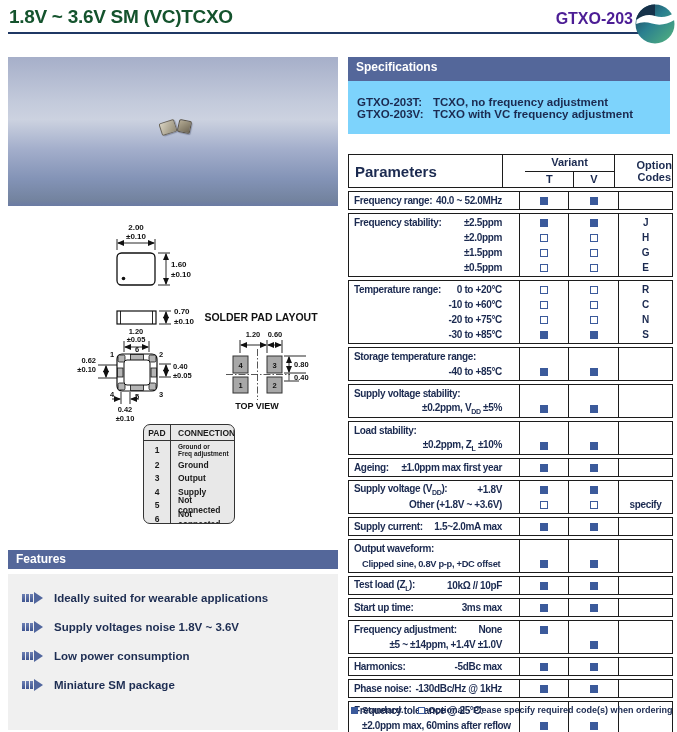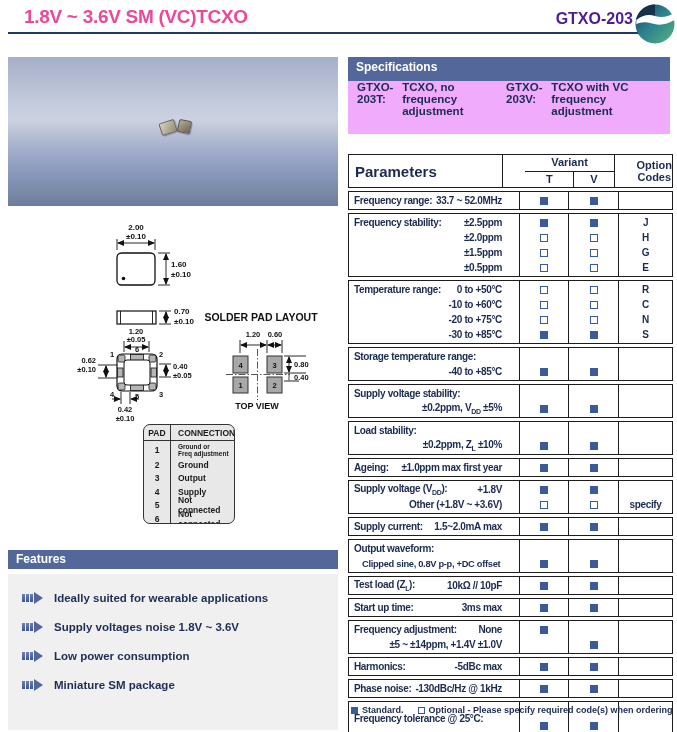--- a/index.html
+++ b/index.html
@@ -1,34 +1,34 @@
 <!DOCTYPE html>
 <html><head>
 <meta charset="utf-8">
 <style>
   html,body{margin:0;padding:0;background:#fff;}
   #page{position:relative;width:677px;height:732px;background:#fff;overflow:hidden;
         font-family:"Liberation Sans",sans-serif;color:#1b2a50;}
   
-  .hdr-title{position:absolute;left:24px;top:6px;font-size:19px;font-weight:bold;color:#ec4899;letter-spacing:-0.3px;}
+  .hdr-title{position:absolute;left:9px;top:6px;font-size:19px;font-weight:bold;color:#14532d;letter-spacing:-0.3px;}
   .hdr-model{position:absolute;right:44px;top:10px;font-size:16px;font-weight:bold;color:#4c1d95;}
   .hdr-rule{position:absolute;left:8px;top:32px;width:640px;height:2.4px;background:#1f3864;}
   .hdr-logo{position:absolute;left:635px;top:4px;width:40px;height:40px;}
   
   .product-img{position:absolute;left:8px;top:57px;width:330px;height:149px;
     background:linear-gradient(180deg,#a6afc9 0%,#c3cadb 30%,#ccd2e0 42%,#a3aecb 62%,#8393b6 82%,#73839f 96%,#6b7ba4 100%);}
   .comp1{position:absolute;left:152px;top:64px;width:14px;height:11px;border-radius:2px;transform:rotate(-18deg);
     background:linear-gradient(135deg,#d8d2c0,#938b76);border:1px solid #6b6455;box-shadow:1px 1px 1px rgba(40,50,80,.35);}
   .comp2{position:absolute;left:170px;top:63px;width:11px;height:11px;border-radius:2px;transform:rotate(12deg);
     background:linear-gradient(135deg,#b4ab94,#6e6654);border:1px solid #595244;box-shadow:1px 1px 1px rgba(40,50,80,.35);}
   .secbar{position:absolute;background:#54679a;color:#fff;font-size:12px;font-weight:bold;line-height:19px;padding-left:8px;box-sizing:border-box;}
   #spec-bar{left:348px;top:57px;width:322px;height:24px;line-height:20px;}
   #feat-bar{left:8px;top:550px;width:330px;height:19px;}
-  .spec-box{position:absolute;left:348px;top:81px;width:322px;height:53px;background:#f0abfc;
-    display:flex;flex-direction:row;justify-content:center;gap:0;padding-left:9px;box-sizing:border-box;}
+  .spec-box{position:absolute;left:348px;top:81px;width:322px;height:53px;background:#7dd3fc;
+    display:flex;flex-direction:column;justify-content:center;gap:0;padding-left:9px;box-sizing:border-box;}
   .spec-line{display:flex;font-size:11.5px;font-weight:bold;color:#1b2a50;}
   .spec-line .sname{width:76px;}
   .feat-box{position:absolute;left:8px;top:574px;width:330px;height:156px;background:#f0f0f0;
     box-sizing:border-box;padding:9px 0 0 14px;}
   .feat-item{height:29px;display:flex;align-items:center;}
   .feat-arrow{display:flex;align-items:center;gap:1.5px;width:32px;}
   .feat-arrow i{display:block;width:2.5px;height:8px;background:linear-gradient(180deg,#6d80b4,#3f5590);}
   .feat-arrow .tri{width:0;height:0;border-top:6px solid transparent;border-bottom:6px solid transparent;
     border-left:9px solid #51669d;}
   .feat-text{font-size:11.5px;font-weight:bold;color:#1d2d52;}
@@ -303,21 +303,21 @@
       <div class="th-opt">
         <span>Option</span>
           <span>Codes</span>
       </div>
     </div>
 
     <div class="grp">
       <div class="gc lbl">
           <div class="ln j">
             <span class="pl">Frequency range:</span>
-            <span class="pv">33.7 ~ 52.0MHz</span>
+            <span class="pv">40.0 ~ 52.0MHz</span>
           </div>
         </div>
       <div class="gc ct">
           <div class="ln c">
             <span class="sq filled"></span>
           </div>
         </div>
       <div class="gc cv">
           <div class="ln c">
             <span class="sq filled"></span>
@@ -385,21 +385,21 @@
         <div class="ln c">
             <span class="pc">E</span>
           </div>
       </div>
     </div>
 
     <div class="grp">
       <div class="gc lbl">
         <div class="ln j">
             <span class="pl">Temperature range:</span>
-            <span class="pv">0 to +50°C</span>
+            <span class="pv">0 to +20°C</span>
           </div>
         <div class="ln r">
             <span class="pv">-10 to +60°C</span>
           </div>
         <div class="ln r">
             <span class="pv">-20 to +75°C</span>
           </div>
         <div class="ln r">
             <span class="pv">-30 to +85°C</span>
           </div>
@@ -742,20 +742,23 @@
             <span class="sq filled"></span>
           </div>
         </div>
       <div class="gc cc"></div>
     </div>
 
     <div class="grp">
       <div class="gc lbl">
         <div class="ln">
             <span class="pl">Frequency tolerance @ 25°C:</span>
+          </div>
+        <div class="ln l">
+            <span class="pv">±2.0ppm max, 60mins after reflow</span>
           </div>
       </div>
       <div class="gc ct">
           <div class="ln c">
             <span class="sq none"></span>
           </div>
           <div class="ln c">
             <span class="sq filled"></span>
           </div>
         </div>

